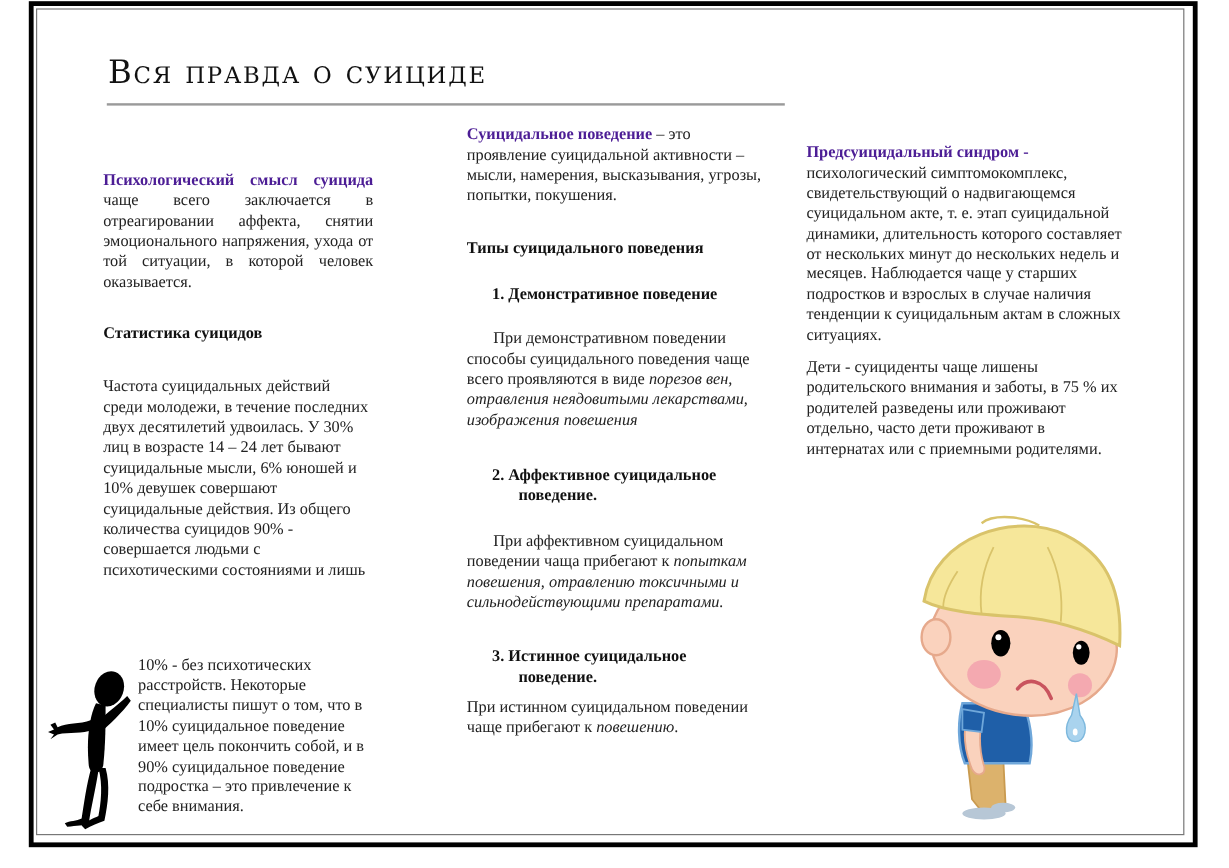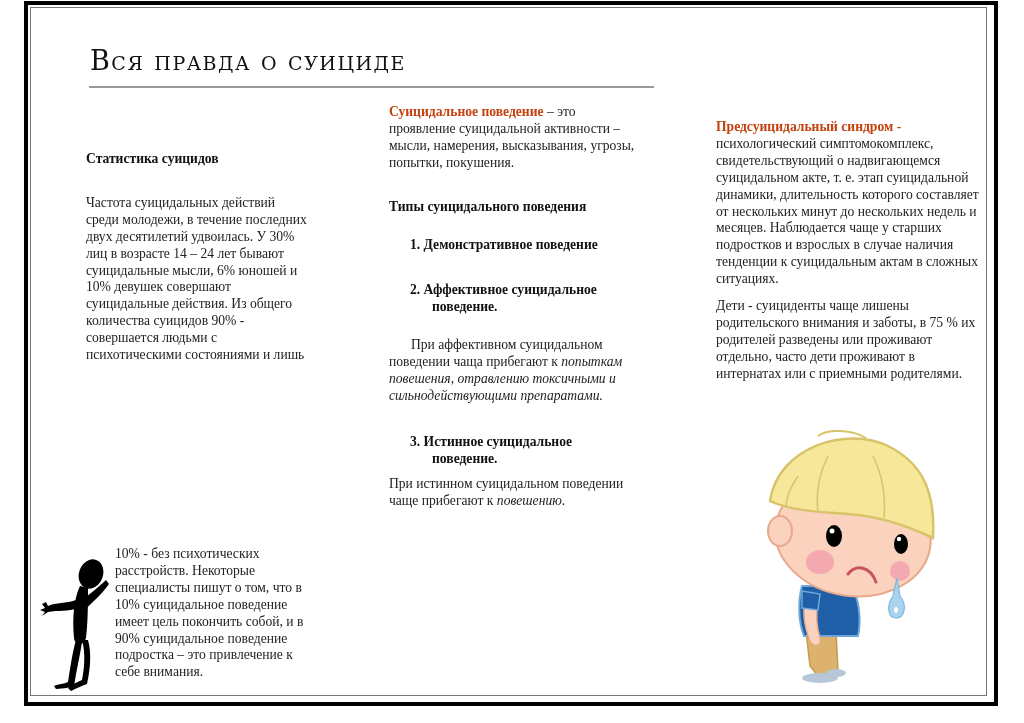--- a/index.html
+++ b/index.html
@@ -8,38 +8,41 @@
   .frame-outer { position: absolute; left: 24px; top: 1px; width: 966px; height: 697px;
                  border: 4px solid #000; box-sizing: content-box; }
   .frame-inner2 { position: absolute; left: 30px; top: 7px; width: 957px; height: 689px;
                  border: 1px solid #777; box-sizing: border-box; }
   .title { position: absolute; left: 90px; top: 45px; font-size: 27px; letter-spacing: 1.5px;
            font-family: "DejaVu Serif", "Liberation Serif", serif; font-variant: small-caps;
            color: #111; font-weight: normal; }
   .title-rule { position: absolute; left: 89px; top: 86px; width: 565px; height: 2px; background: #9a9a9a; }
   .col { position: absolute; font-size: 13.6px; line-height: 16.9px; color: #222; }
   .col p { margin: 0; }
-  .b { font-weight: bold; color: #c2410c; }
+  .b { font-weight: bold; color: #4c1d95; }
   .i { font-style: italic; }
   .center { }
   .justify { text-align: justify; }
   .indent { text-indent: 22px; }
   .sub-heading { font-weight: bold; color: #111; }
   .figure { position: absolute; }
 </style>
 </head>
 <body>
 
 <div class="frame-outer"></div>
 <div class="frame-inner2"></div>
 
 <h1 class="title" style="margin:0;">Вся правда о суициде</h1>
 <div class="title-rule"></div>
 
 <div class="col" style="left:86px; top:124px; width:225px;">
+  <p class="justify" style="margin-top:18px;">
+    <span class="b">Психологический смысл суицида</span><span> чаще всего заключается в отреагировании аффекта, снятии эмоционального напряжения, ухода от той ситуации, в которой человек оказывается.</span>
+  </p>
   <p class="center sub-heading" style="margin-top:27px;">Статистика суицидов</p>
   <p style="margin-top:27px;">Частота суицидальных действий среди молодежи, в течение последних двух десятилетий удвоилась. У 30% лиц в возрасте 14 – 24 лет бывают суицидальные мысли, 6% юношей и 10% девушек совершают суицидальные действия. Из общего количества суицидов 90% - совершается людьми с психотическими состояниями и лишь</p>
 </div>
 <div class="col" style="left:115px; top:546px; width:205px;">
   <p>10% - без психотических расстройств. Некоторые специалисты пишут о том, что в 10% суицидальное поведение имеет цель покончить собой, и в 90% суицидальное поведение подростка – это привлечение к себе внимания.</p>
 </div>
 
 <svg class="figure" style="left:36px; top:558px;" width="80" height="135" viewBox="0 0 80 135">
 
   <ellipse cx="55" cy="16" rx="12" ry="15" fill="#000" transform="rotate(20 55 16)"></ellipse>
@@ -54,39 +57,42 @@
   <path d="M46 82 C 50 96, 48 112, 46 122 C 42 124, 36 126, 32 130 L 35 133 C 40 130, 46 128, 51 126 C 54 112, 56 96, 52 82 Z" fill="#000"></path>
 </svg>
 
 <div class="col" style="left:389px; top:104px; width:250px;">
   <p>
     <span class="b">Суицидальное поведение</span><span> – это проявление суицидальной активности – мысли, намерения, высказывания, угрозы, попытки, покушения.</span>
   </p>
   <p class="center sub-heading" style="margin-top:27px;">Типы суицидального поведения</p>
 
   <p class="sub-heading" style="margin-top:21px; padding-left:21px;">1. Демонстративное поведение</p>
+  <p class="indent" style="margin-top:21px;">
+    <span>При демонстративном поведении способы суицидального поведения чаще всего проявляются в виде </span><span class="i">порезов вен, отравления неядовитыми лекарствами, изображения повешения</span>
+  </p>
 
   <p class="sub-heading" style="margin-top:29px; padding-left:21px;">
     <span>2. Аффективное суицидальное</span><br>
     <span style="padding-left:22px;">поведение.</span>
   </p>
   <p class="indent" style="margin-top:21px;">
     <span>При аффективном суицидальном поведении чаща прибегают к </span><span class="i">попыткам повешения, отравлению токсичными и сильнодействующими препаратами.</span>
   </p>
 
   <p class="sub-heading" style="margin-top:29px; padding-left:21px;">
     <span>3. Истинное суицидальное</span><br>
     <span style="padding-left:22px;">поведение.</span>
   </p>
   <p style="margin-top:8px;">
     <span>При истинном суицидальном поведении чаще прибегают к </span><span class="i">повешению</span><span>.</span>
   </p>
 </div>
 
-<div class="col" style="left:716px; top:119px; width:265px;">
+<div class="col" style="left:672px; top:119px; width:265px;">
   <p>
     <span class="b">Предсуицидальный синдром -</span><br>
     <span>психологический симптомокомплекс, свидетельствующий о надвигающемся суицидальном акте, т. е. этап суицидальной динамики, длительность которого составляет от нескольких минут до нескольких недель и месяцев. Наблюдается чаще у старших подростков и взрослых в случае наличия тенденции к суицидальным актам в сложных ситуациях.</span>
   </p>
   <p style="margin-top:10px;">Дети - суициденты чаще лишены родительского внимания и заботы, в 75 % их родителей разведены или проживают отдельно, часто дети проживают в интернатах или с приемными родителями.</p>
 </div>
 
 <svg class="figure" style="left:758px; top:426px;" width="185" height="265" viewBox="0 0 185 265">
 
   <path d="M48 205 L 78 205 L 80 245 L 60 250 L 52 240 Z" fill="#dcb26c" stroke="#c99a4f" stroke-width="1.5"></path>

